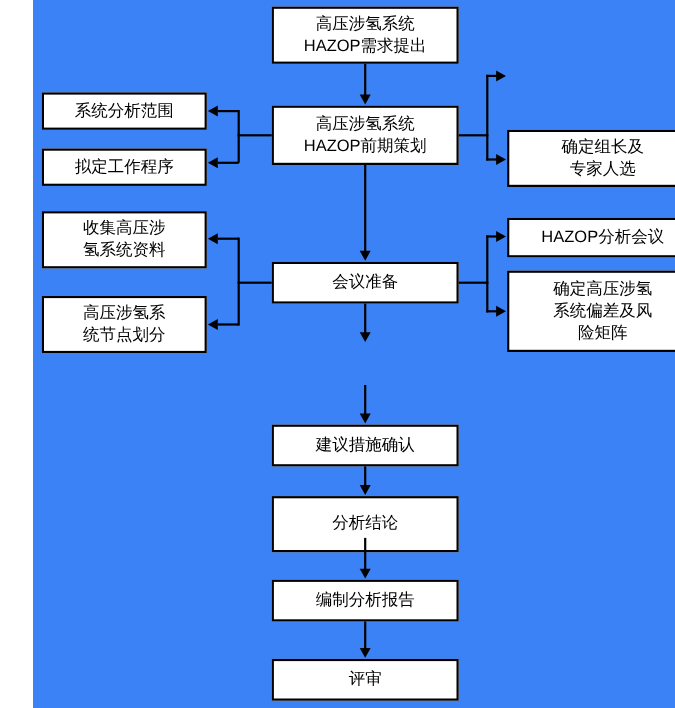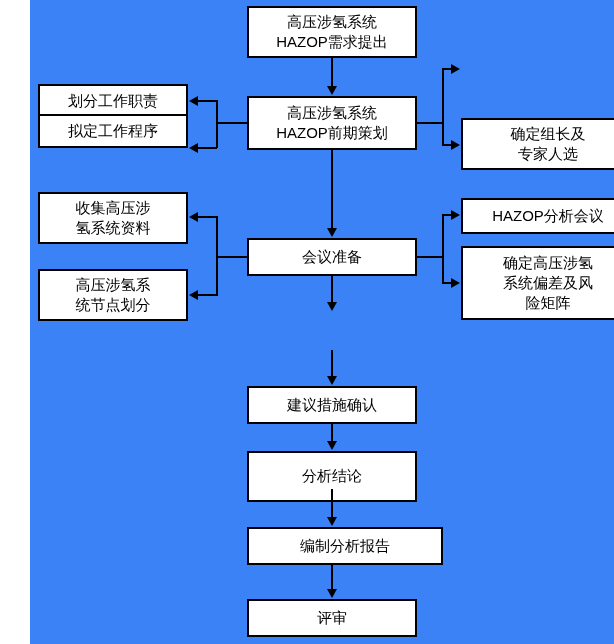--- a/index.html
+++ b/index.html
@@ -65,23 +65,23 @@
 <body>
 
 <div id="canvas">
 
   <div class="node" style="left:217px; top:6px; width:170px; height:52px;">高压涉氢系统
 HAZOP需求提出</div>
 
   <div class="node" style="left:217px; top:96px; width:170px; height:54px;">高压涉氢系统
 HAZOP前期策划</div>
 
-  <div class="node" style="left:8px; top:84px; width:150px; height:34px;">划分工作职责</div>
+  <div class="node" style="left:8px; top:84px; width:150px; height:34px;">系统分析范围</div>
 
-  <div class="node" style="left:8px; top:114px; width:150px; height:34px;">拟定工作程序</div>
+  <div class="node" style="left:8px; top:135px; width:150px; height:34px;">拟定工作程序</div>
 
 
   <div class="node" style="left:431px; top:118px; width:174px; height:52px;">确定组长及
 专家人选</div>
 
   <div class="node" style="left:8px; top:192px; width:150px; height:52px;">收集高压涉
 氢系统资料</div>
 
   <div class="node" style="left:8px; top:269px; width:150px; height:52px;">高压涉氢系
 统节点划分</div>
@@ -92,21 +92,21 @@
 
   <div class="node" style="left:431px; top:246px; width:174px; height:74px;">确定高压涉氢
 系统偏差及风
 险矩阵</div>
 
 
   <div class="node" style="left:217px; top:386px; width:170px; height:38px;">建议措施确认</div>
 
   <div class="node" style="left:217px; top:451px; width:170px; height:51px;">分析结论</div>
 
-  <div class="node" style="left:217px; top:527px; width:196px; height:38px;">编制分析报告</div>
+  <div class="node" style="left:217px; top:527px; width:170px; height:38px;">编制分析报告</div>
 
   <div class="node" style="left:217px; top:599px; width:170px; height:38px;">评审</div>
 
   <div class="line v" style="left:301px; top:58px; height:29px;"></div>
   <div class="arrow down" style="left:297px; top:86px;"></div>
 
   <div class="line v" style="left:301px; top:150px; height:79px;"></div>
   <div class="arrow down" style="left:297px; top:228px;"></div>
 
   <div class="line v" style="left:301px; top:276px; height:27px;"></div>

